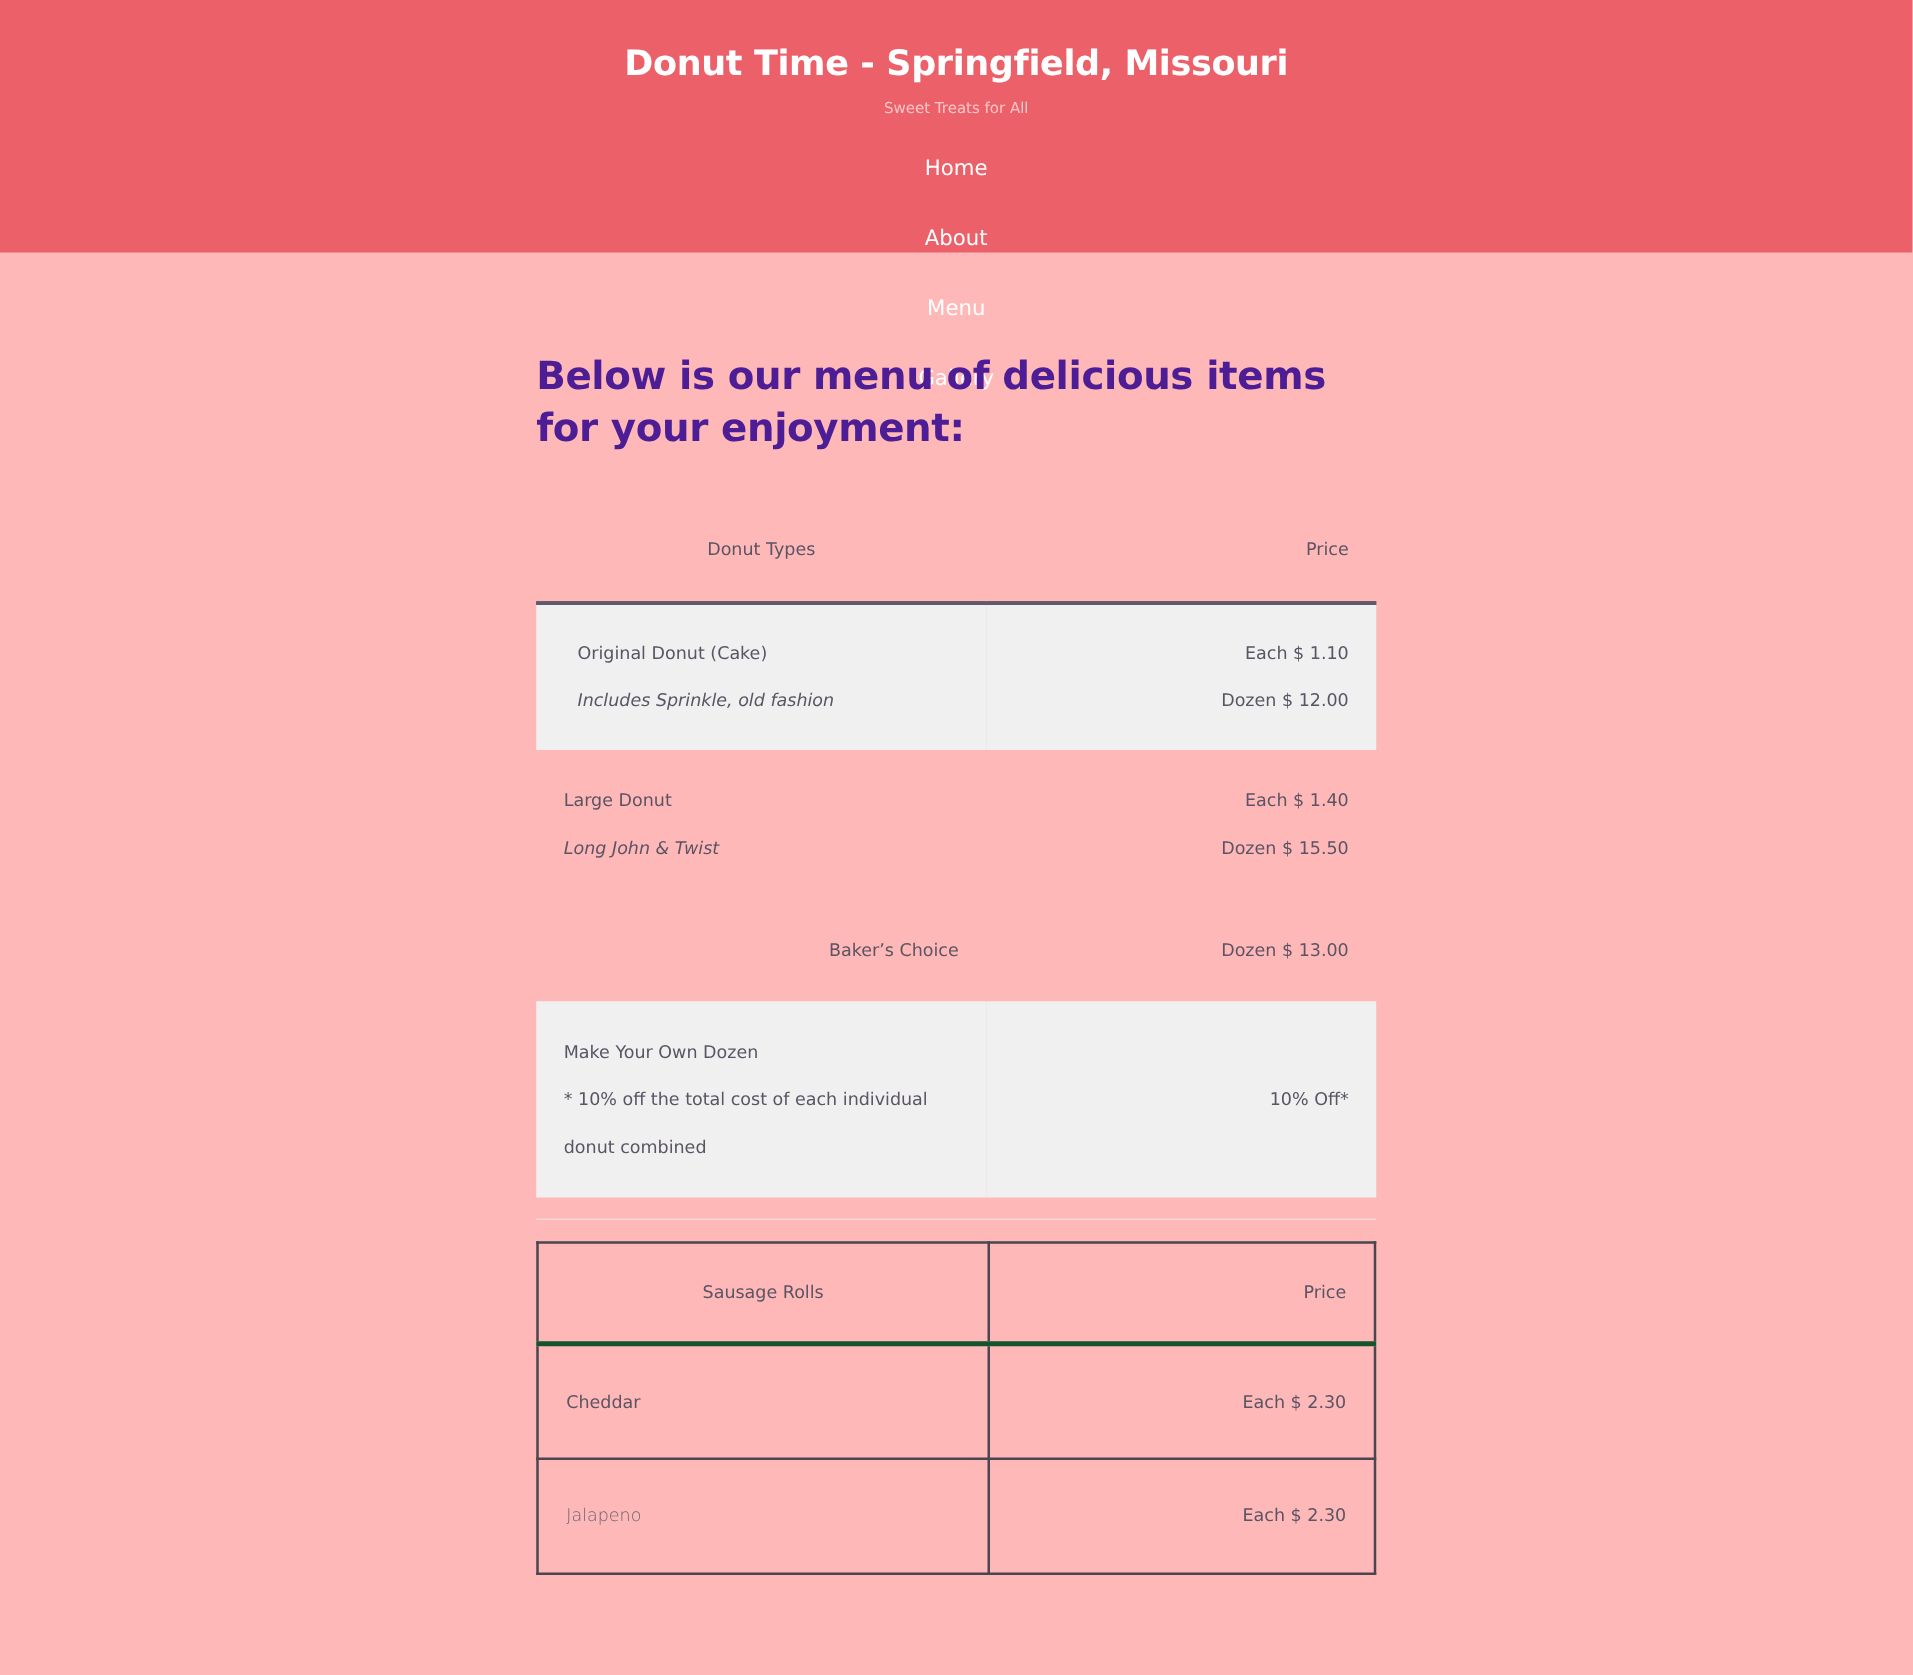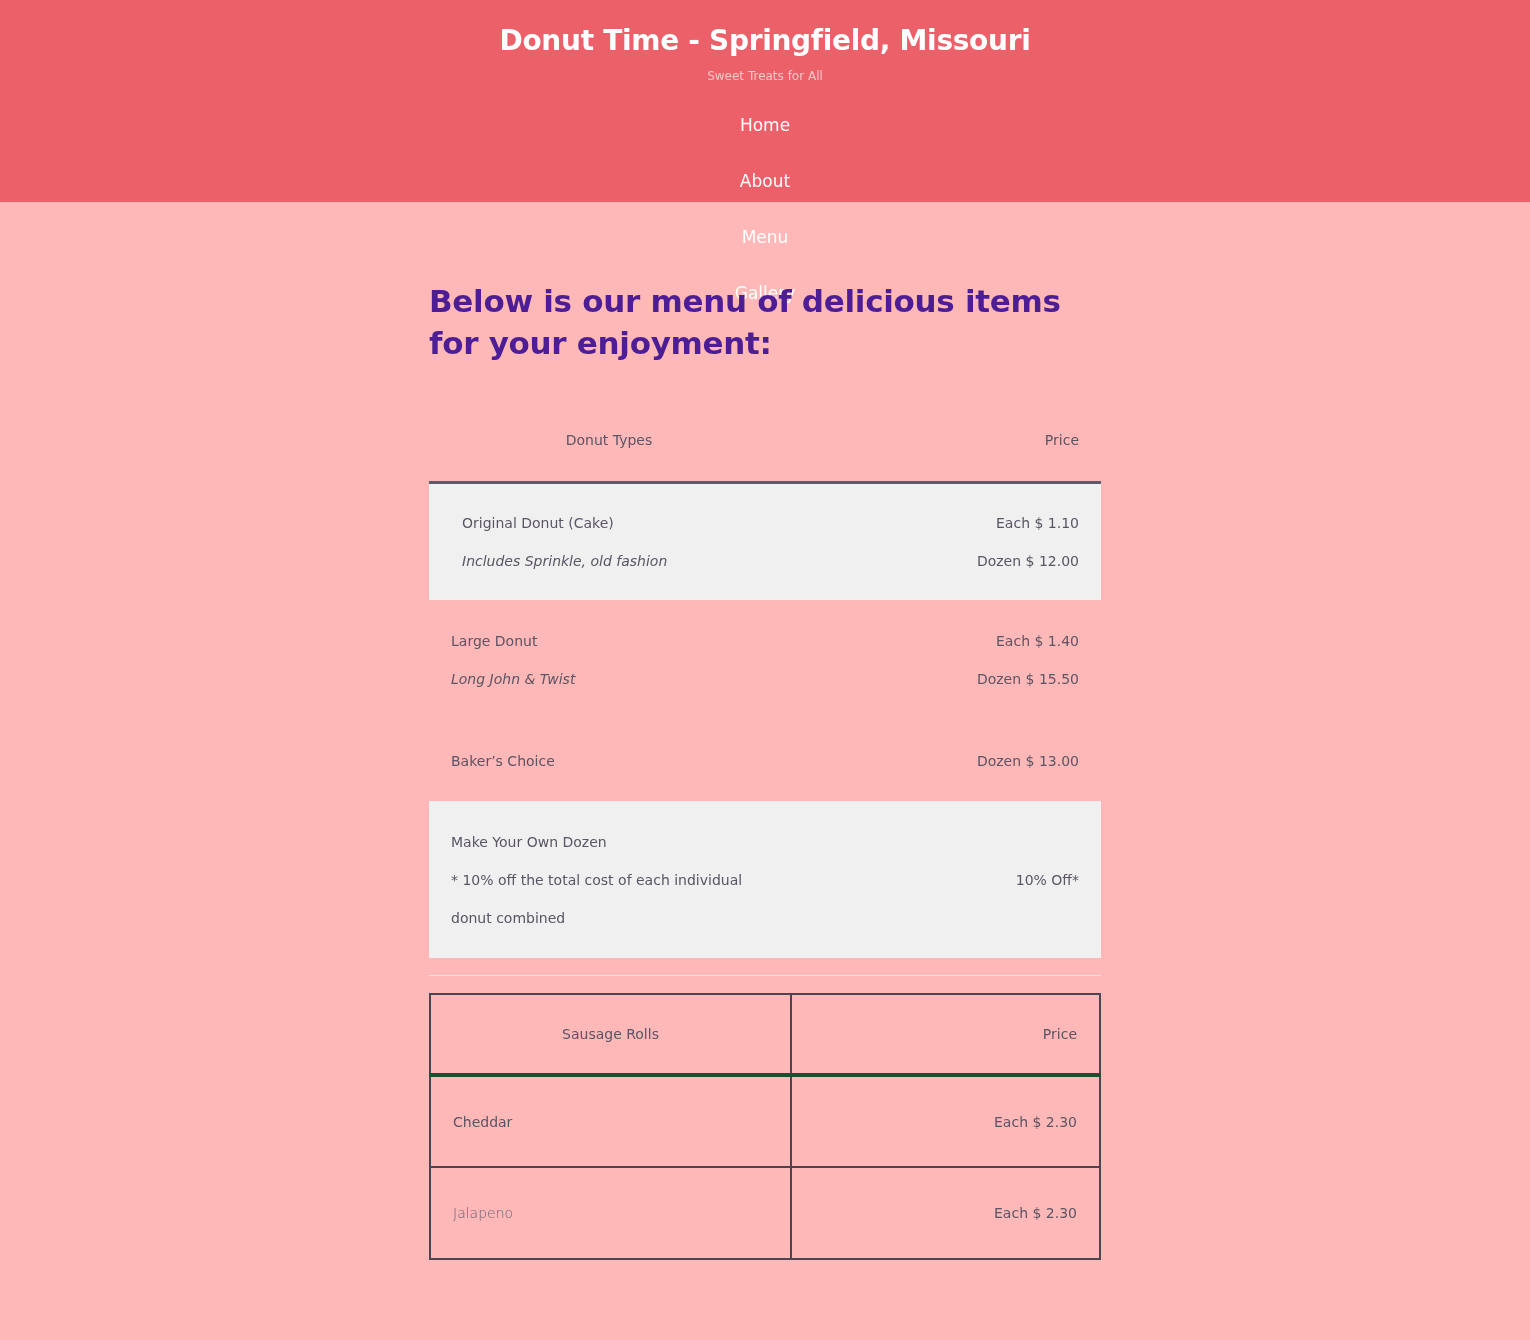--- a/index.html
+++ b/index.html
@@ -1,36 +1,36 @@
 <!DOCTYPE html>
 <html><head>
 <meta charset="utf-8">
 <style>
   * { box-sizing: border-box; margin: 0; padding: 0; }
   html, body { width: 1530px; height: 1340px; overflow: hidden; }
   body { background: #ffb8b8; font-family: "DejaVu Sans", sans-serif; color: #5a5464; }
-  .header { background: #ec6069; height: 202px; text-align: center; padding-top: 24px; }
+  .header { background: #ec6069; height: 202px; text-align: center; padding-top: 34px; }
   .site-title { color: #fff; font-weight: bold; font-size: 28px; letter-spacing: -0.3px; }
   .tagline { color: #f8c7c9; font-size: 12px; margin-top: 12px; }
   .nav { margin-top: 32px; display: flex; justify-content: center; gap: 36px; flex-direction: column; }
   .nav a { color: #fff; font-size: 17px; text-decoration: none; }
   .main { width: 672px; margin: 0 auto; padding-top: 78px; }
   .heading { color: #4c1d95; font-size: 31px; font-weight: bold; line-height: 42px; letter-spacing: -0.3px; }
   table { width: 672px; border-collapse: collapse; font-size: 14px; }
   .donut-table { margin-top: 36px; }
   .donut-table th { font-weight: normal; height: 82px; border-bottom: 3px solid #5f5a6b; }
   .donut-table td { padding: 0 22px; vertical-align: middle; line-height: 38px; }
   .th-left { text-align: center; }
   .th-right { text-align: right; padding-right: 22px; }
   .price { text-align: right; white-space: nowrap; }
   .row-gray { background: #f0f0f0; }
   .r1 td { height: 118px; padding-left: 33px; }
   .r2 td { height: 120px; }
   .r3 td { height: 157px; }
-  .r4 td { height: 81px; }
+  .r4 td { height: 81px; text-align: right; }
   .r5 td { height: 157px; }
   .divider { height: 1px; background: #f7dede; margin-top: 17px; }
   .rolls-table { margin-top: 17px; border: 2px solid #4a4550; }
   .rolls-table th, .rolls-table td { border: 2px solid #4a4550; padding: 0 22px; }
   .rolls-table th { font-weight: normal; height: 81px; border-bottom: 4px solid #14532d; }
   .rolls-table td { height: 92px; }
   .light { font-weight: lighter; color: #6a6474; }
   em { font-style: italic; }
 </style>
 </head>

